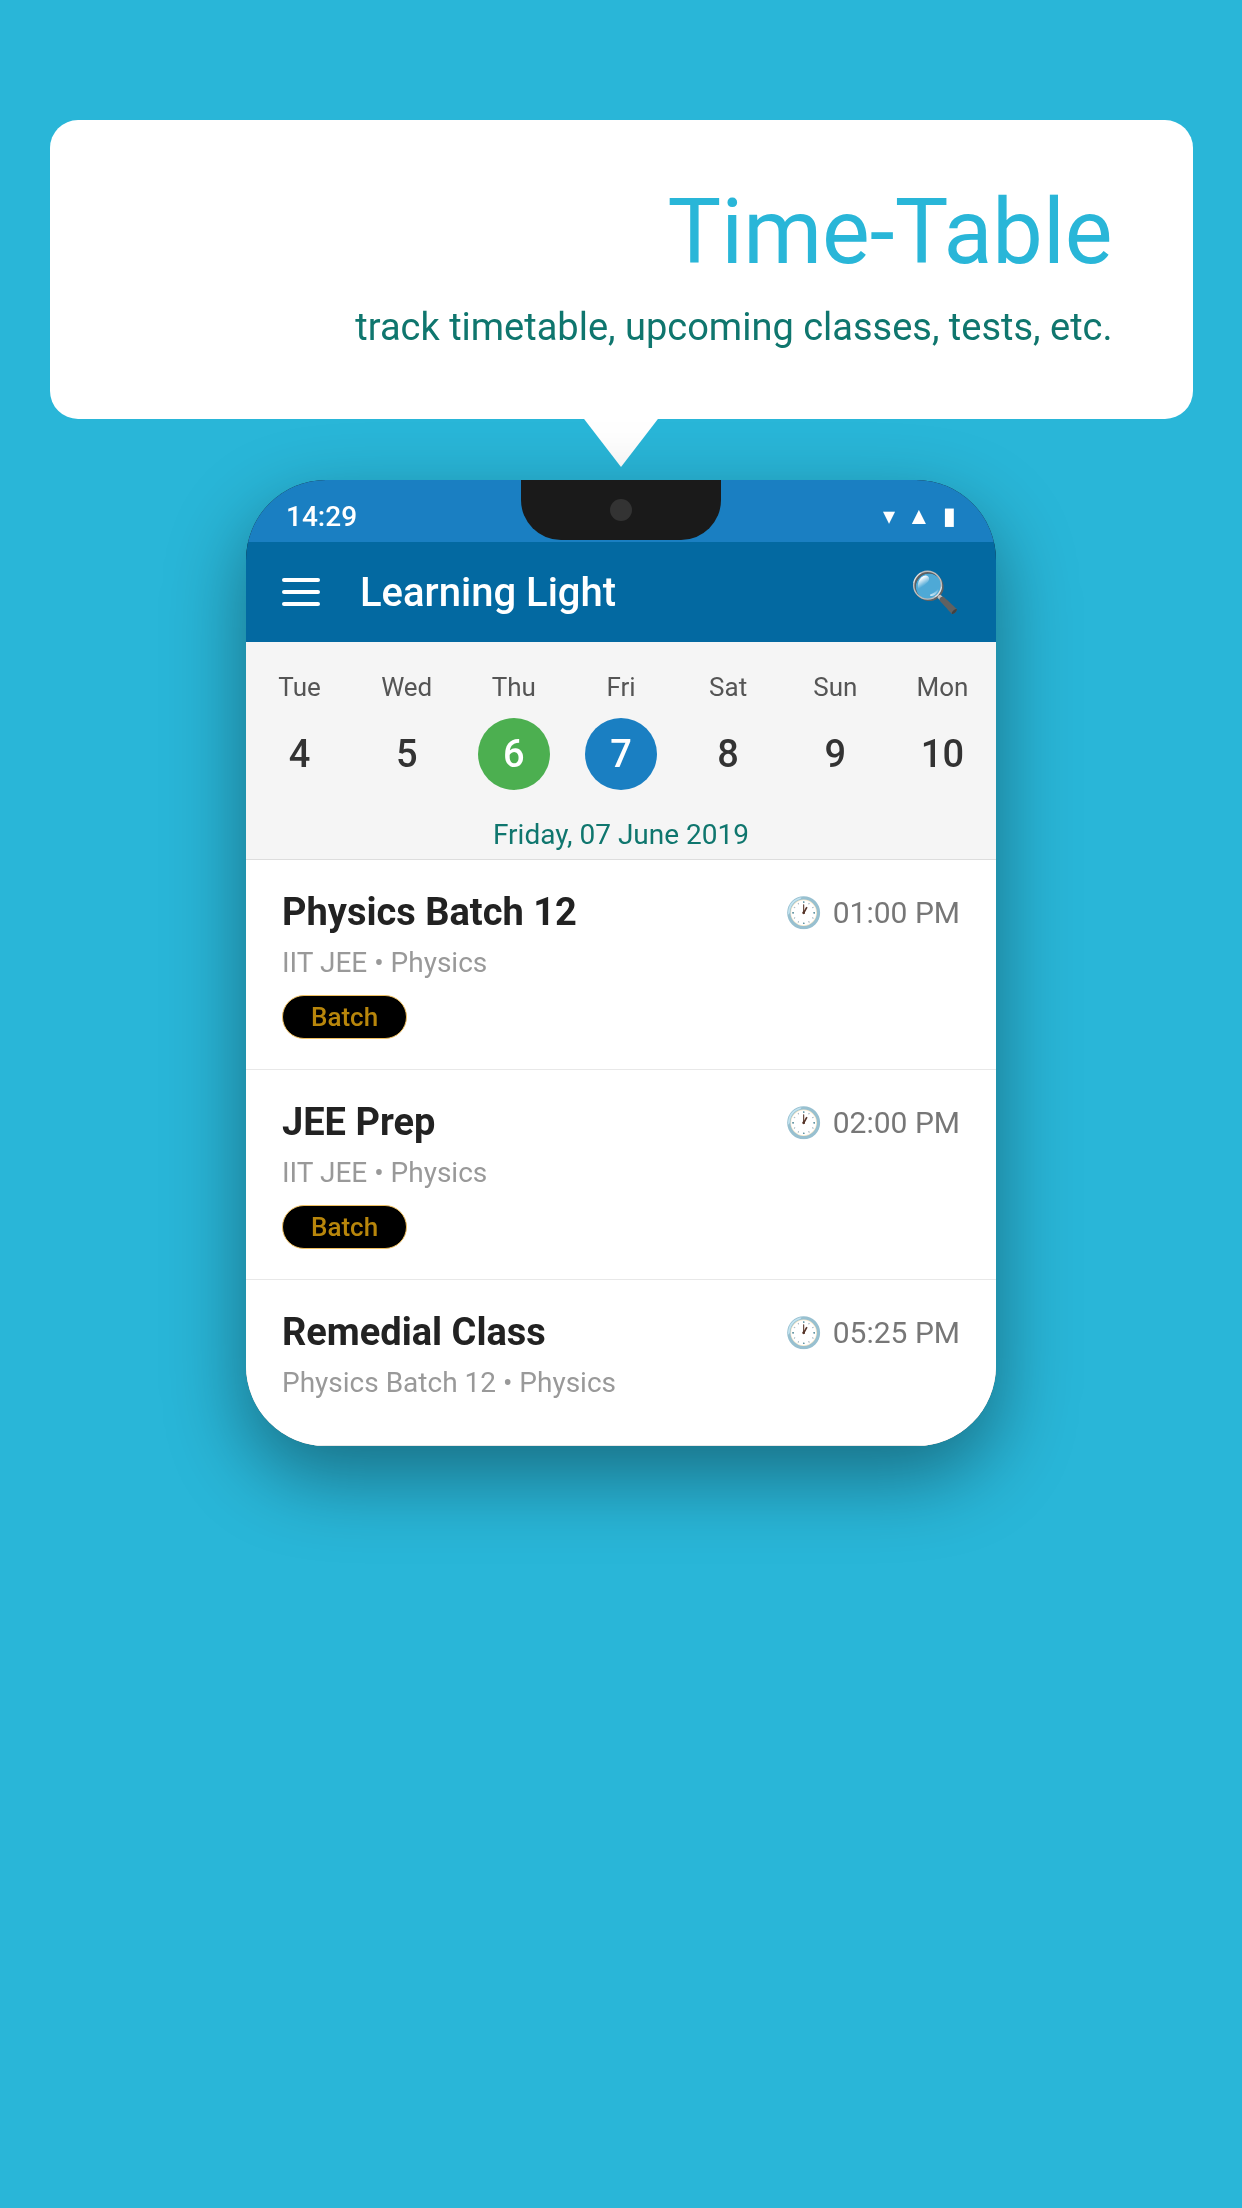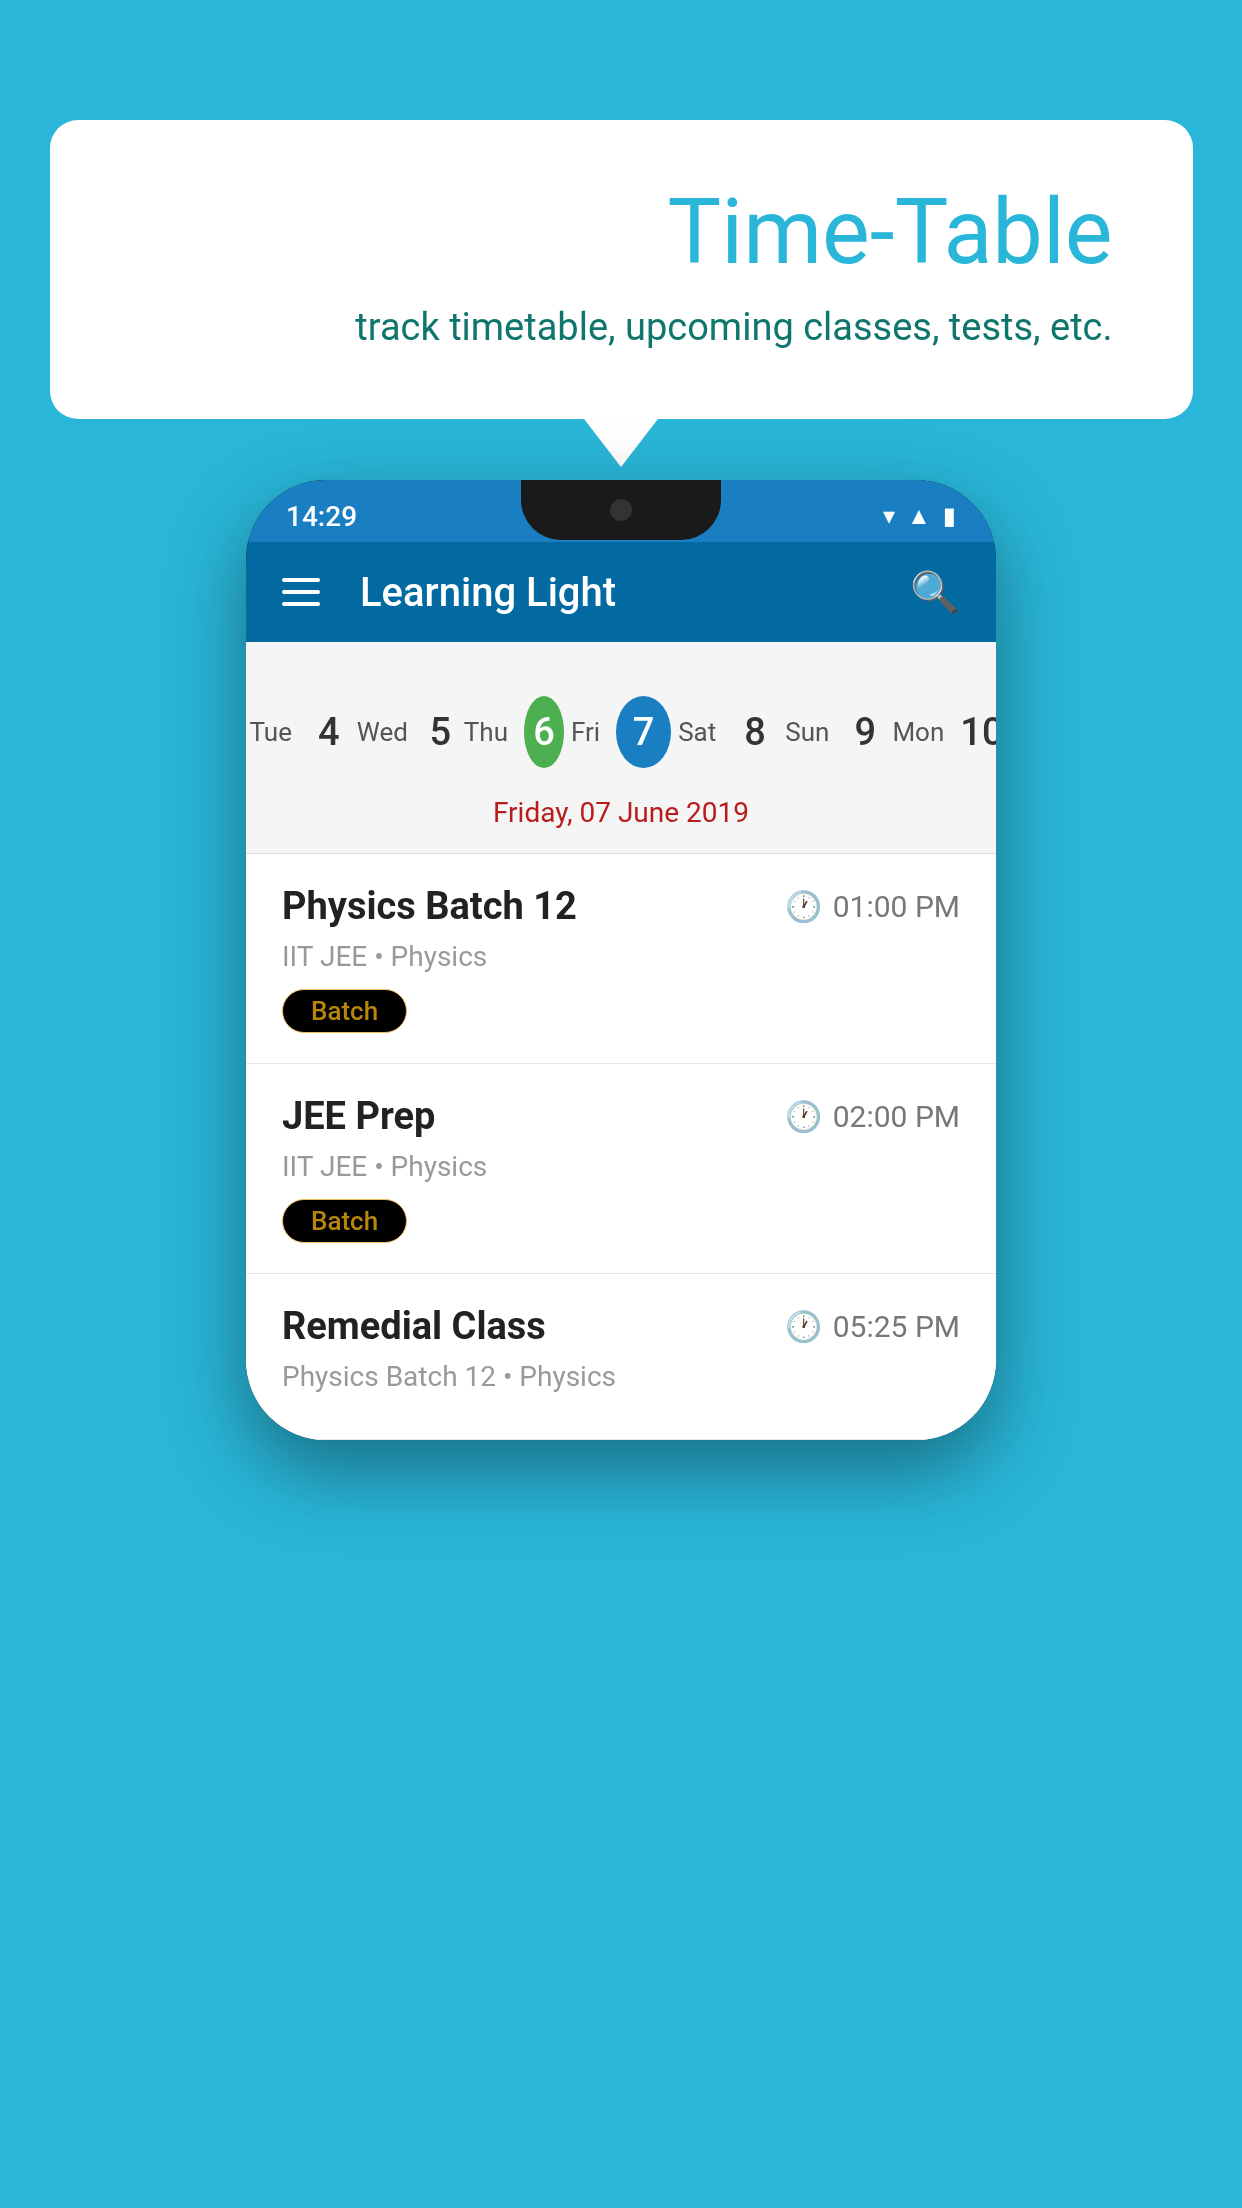--- a/index.html
+++ b/index.html
@@ -174,25 +174,24 @@
     }
 
     .days-row {
       display: flex;
       justify-content: space-around;
       padding: 10px 0;
     }
 
     .day-col {
       display: flex;
-      flex-direction: row;
+      flex-direction: column;
       align-items: center;
       gap: 16px;
       width: 100px;
-      margin-top: 24px;
     }
 
     .day-label {
       font-size: 26px;
       color: #555;
       font-weight: 400;
     }
 
     .day-number {
       font-size: 38px;
@@ -212,22 +211,22 @@
     }
 
     .day-number.selected {
       background: #1a7fc2;
       color: white;
     }
 
     .selected-date-label {
       text-align: center;
       font-size: 28px;
-      color: #b91c1c;
-      padding: 18px 0 24px 0;
+      color: #0f766e;
+      padding: 18px 0 8px 0;
       border-bottom: 1px solid #ddd;
     }
 
     
     .events-list {
       background: white;
       overflow: hidden;
     }
 
     .event-item {

